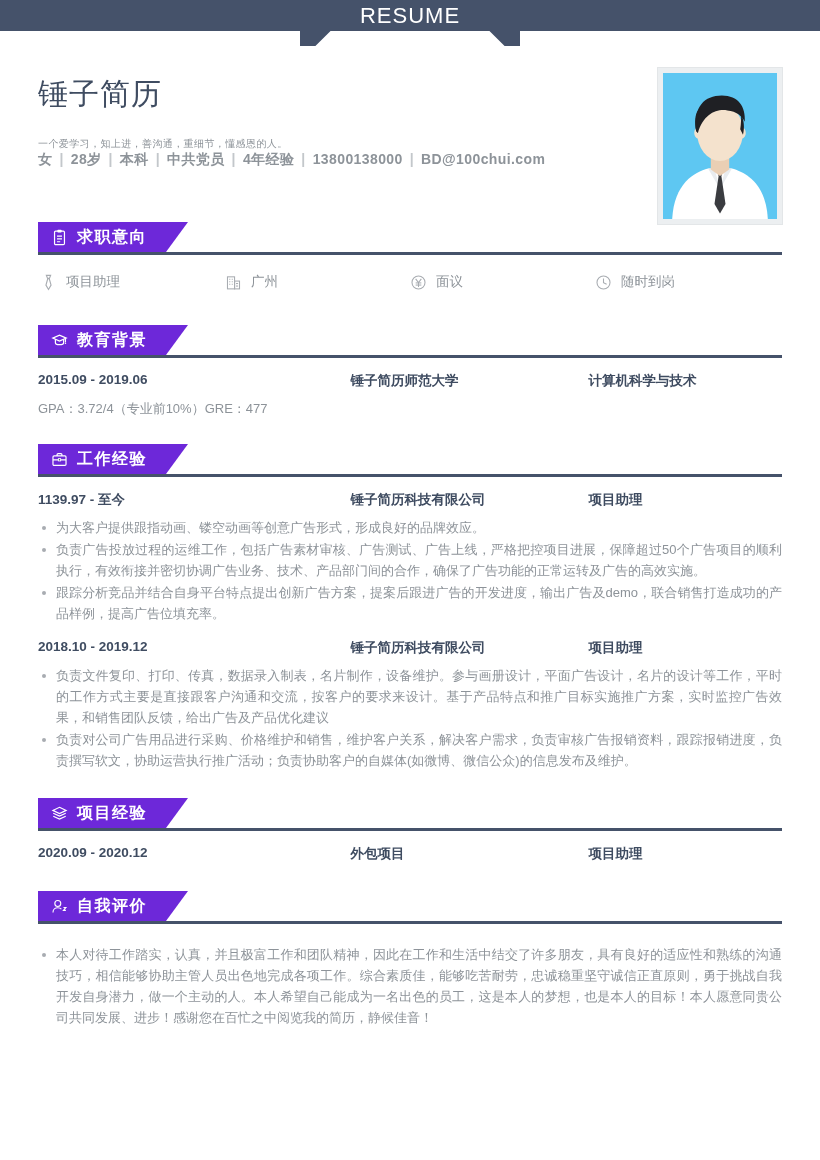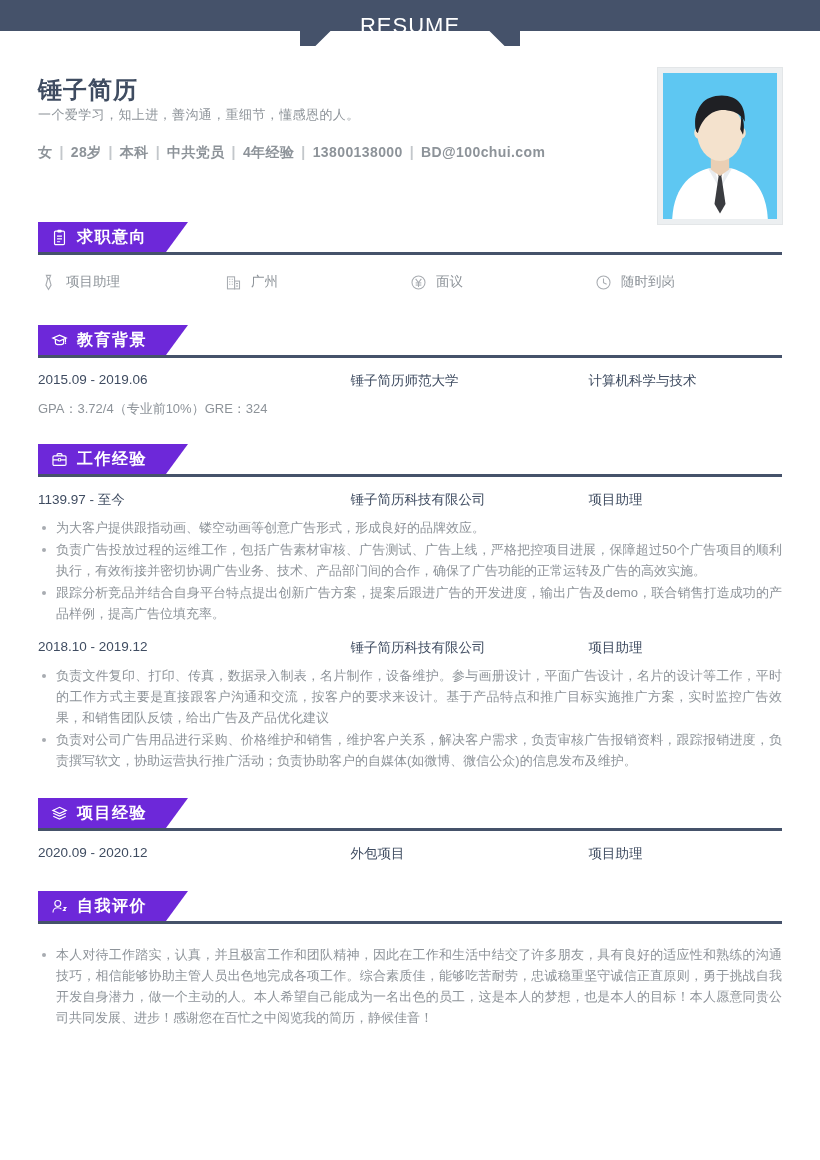--- a/index.html
+++ b/index.html
@@ -28,47 +28,47 @@
     position: absolute;
     top: 0; left: 50%;
     transform: translateX(-50%);
     width: 220px;
     height: 46px;
     background: #45526a;
     clip-path: polygon(0 0, 100% 0, 100% 100%, 93% 100%, 86% 67%, 14% 67%, 7% 100%, 0 100%);
   }
   .top-banner-title {
     position: absolute;
-    top: 10px; left: 0;
+    top: 0; left: 0;
     width: 820px;
     height: 25px;
     line-height: 31px;
     text-align: center;
     color: #ffffff;
     font-size: 22px;
     letter-spacing: 1px;
     z-index: 3;
   }
 
   
   .profile {
     position: relative;
     padding: 28px 38px 0 38px;
     height: 176px;
   }
   .profile-name {
-    font-size: 24px;
+    font-size: 30px;
     color: #3f4c61;
-    font-weight: bold;
+    font-weight: normal;
     letter-spacing: 1px;
+    margin-bottom: 22px;
   }
   .profile-tagline {
-    font-size: 13px;
+    font-size: 10px;
     color: #8d9399;
-    margin-bottom: 20px;
     letter-spacing: .4px;
   }
   .profile-meta {
     font-size: 14px;
     color: #8d9399;
     letter-spacing: .4px;
     font-weight: bold;
   }
   .profile-meta .sep {
     color: #c3c7cb;
@@ -151,21 +151,21 @@
     margin-right: 9px;
     flex: 0 0 auto;
   }
   .intent-item .ic svg { display: block; width: 17px; height: 17px; }
 
   
   .entry { padding-top: 14px; }
   .entry-head {
     display: flex;
     font-size: 13.5px;
-    font-weight: normal;
+    font-weight: bold;
     color: #3f4c61;
     padding-bottom: 2px;
   }
   .entry-date { width: 42%; }
   .entry-org  { width: 32%; }
   .entry-role { width: 26%; }
 
   .entry-sub {
     font-size: 13px;
     color: #8d9399;
@@ -322,21 +322,21 @@
         </span>
         <span class="sec-tag-label">教育背景</span>
       </div>
     </div>
     <div class="entry">
       <div class="entry-head">
         <div class="entry-date">2015.09 - 2019.06</div>
         <div class="entry-org">锤子简历师范大学</div>
         <div class="entry-role">计算机科学与技术</div>
       </div>
-      <div class="entry-sub">GPA：3.72/4（专业前10%）GRE：324</div>
+      <div class="entry-sub">GPA：3.72/4（专业前10%）GRE：477</div>
     </div>
   </div>
 
   <div class="sec-gap-lg"></div>
 
   <div>
     <div class="sec-head-wrap">
       <div class="sec-rule"></div>
       <div class="sec-tag">
         <span class="sec-tag-icon">

